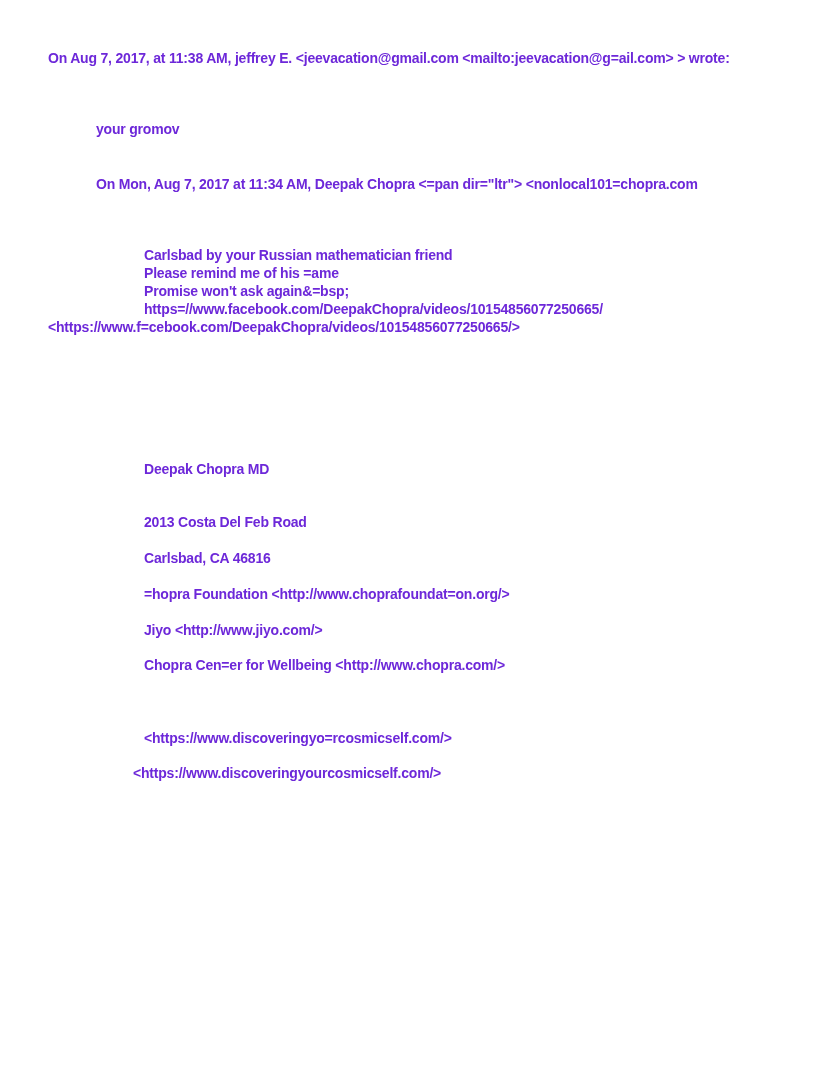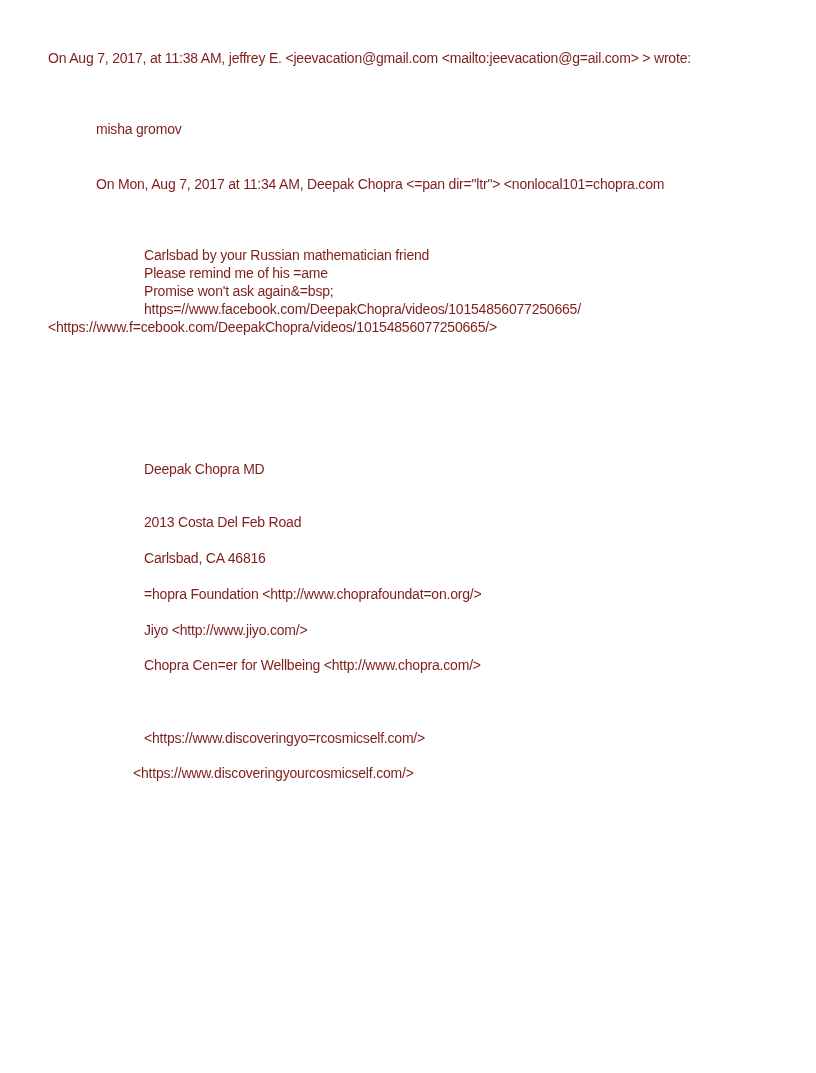--- a/index.html
+++ b/index.html
@@ -8,23 +8,24 @@
     background: #ffffff;
   }
   .page {
     position: relative;
     width: 816px;
     height: 787px;
     background: #ffffff;
     font-family: "Liberation Sans", sans-serif;
     font-size: 14px;
     line-height: 18px;
-    color: #7f1d1d;
+    color: #6d28d9;
     letter-spacing: -0.2px;
     overflow: hidden;
+    font-weight: bold;
   }
   .line {
     position: absolute;
     white-space: pre;
   }
   .ind0 { left: 48px; }
   .ind1 { left: 96px; }
   .ind2 { left: 144px; }
   .page-number {
     position: absolute;
@@ -41,21 +42,21 @@
     letter-spacing: 0;
   }
 </style>
 </head>
 <body>
 
 <div class="page">
 
   <div class="line ind0" style="top:49px">On Aug 7, 2017, at 11:38 AM, jeffrey E. &lt;jeevacation@gmail.com &lt;mailto:jeevacation@g=ail.com&gt; &gt; wrote:</div>
 
-  <div class="line ind1" style="top:120px">misha gromov</div>
+  <div class="line ind1" style="top:120px">your gromov</div>
 
   <div class="line ind1" style="top:175px">On Mon, Aug 7, 2017 at 11:34 AM, Deepak Chopra &lt;=pan dir="ltr"&gt; &lt;nonlocal101=chopra.com</div>
 
   <div class="line ind2" style="top:246px">Carlsbad by your Russian mathematician friend</div>
   <div class="line ind2" style="top:264px">Please remind me of his =ame</div>
   <div class="line ind2" style="top:282px">Promise won't ask again&amp;=bsp;</div>
   <div class="line ind2" style="top:300px">https=//www.facebook.com/DeepakChopra/videos/10154856077250665/</div>
   <div class="line ind0" style="top:318px">&lt;https://www.f=cebook.com/DeepakChopra/videos/10154856077250665/&gt;</div>
 
   <div class="line ind2" style="top:460px">Deepak Chopra MD</div>

